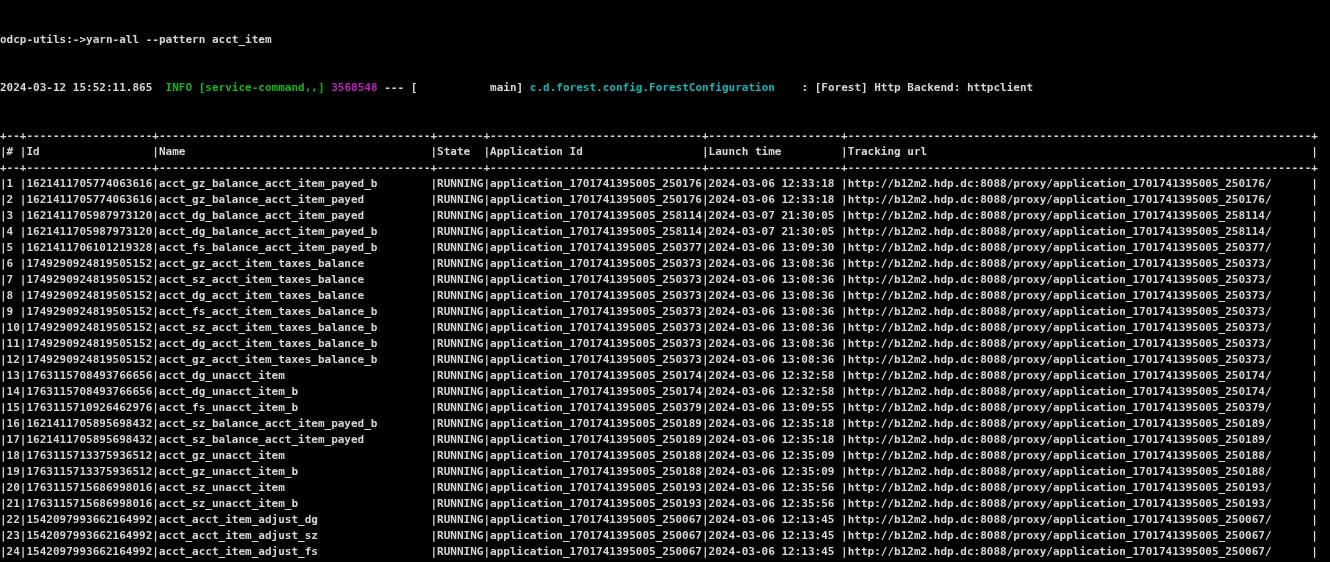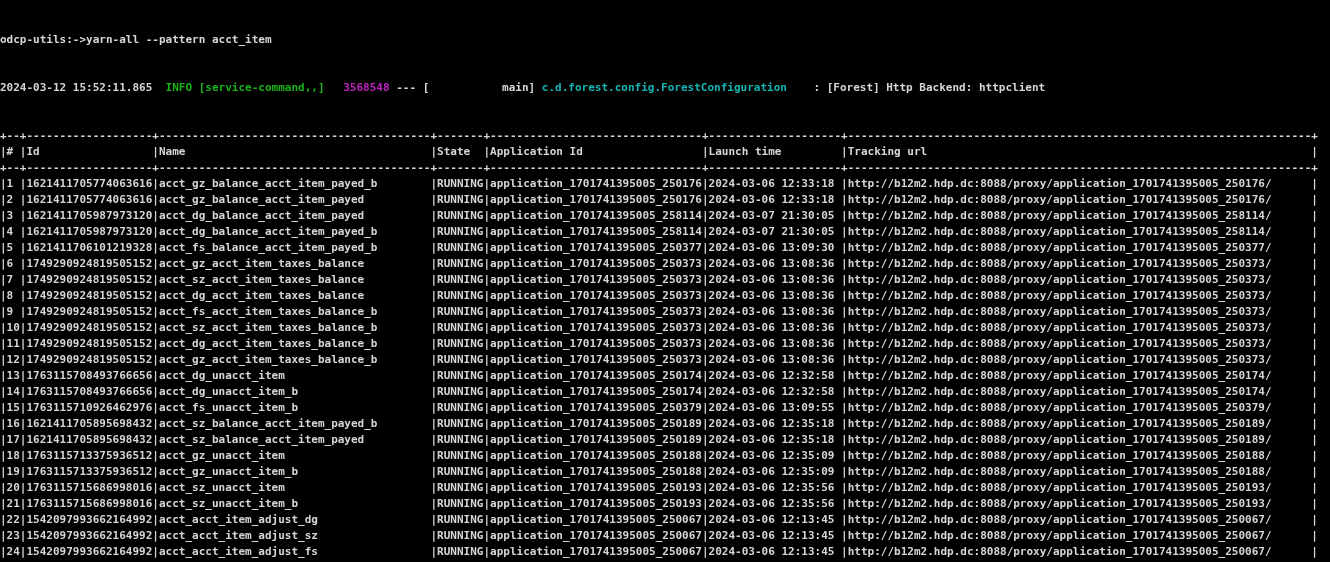--- a/index.html
+++ b/index.html
@@ -13,21 +13,21 @@
     font-size: 11px;
     line-height: 16px;
     font-weight: bold;
     color: var(--text, #d6d6d6);
     white-space: pre;
     letter-spacing: 0;
   }
   .line { height: 16px; }
   .c-default { color: var(--text, #d6d6d6); }
   .c-green   { color: var(--green, #18b218); }
-  .c-magenta { color: var(--magenta, #bf1fbf); margin-left: 12px; }
+  .c-magenta { color: var(--magenta, #bf1fbf); }
   .c-cyan    { color: var(--cyan, #14b4b4); text-align: center; }
 </style>
 </head>
 <body>
 
 <div class="screen">
   <div class="line"><span>odcp-utils:-&gt;</span><span>yarn-all --pattern acct_item</span></div>
   <div class="line" id="log-line"><span class="c-default">2024-03-12 15:52:11.865  </span><span class="c-green">INFO</span><span class="c-default"> </span><span class="c-green">[service-command,,]</span><span class="c-default"> </span><span class="c-magenta">3568548</span><span class="c-default"> --- [           main] </span><span class="c-cyan">c.d.forest.config.ForestConfiguration</span><span class="c-default">    : [Forest] Http Backend: httpclient</span></div>
   <div id="table"><div class="line">+--+-------------------+-----------------------------------------+-------+--------------------------------+--------------------+----------------------------------------------------------------------+</div><div class="line">|# |Id                 |Name                                     |State  |Application Id                  |Launch time         |Tracking url                                                          |</div><div class="line">+--+-------------------+-----------------------------------------+-------+--------------------------------+--------------------+----------------------------------------------------------------------+</div><div class="line">|1 |1621411705774063616|acct_gz_balance_acct_item_payed_b        |RUNNING|application_1701741395005_250176|2024-03-06 12:33:18 |http://b12m2.hdp.dc:8088/proxy/application_1701741395005_250176/      |</div><div class="line">|2 |1621411705774063616|acct_gz_balance_acct_item_payed          |RUNNING|application_1701741395005_250176|2024-03-06 12:33:18 |http://b12m2.hdp.dc:8088/proxy/application_1701741395005_250176/      |</div><div class="line">|3 |1621411705987973120|acct_dg_balance_acct_item_payed          |RUNNING|application_1701741395005_258114|2024-03-07 21:30:05 |http://b12m2.hdp.dc:8088/proxy/application_1701741395005_258114/      |</div><div class="line">|4 |1621411705987973120|acct_dg_balance_acct_item_payed_b        |RUNNING|application_1701741395005_258114|2024-03-07 21:30:05 |http://b12m2.hdp.dc:8088/proxy/application_1701741395005_258114/      |</div><div class="line">|5 |1621411706101219328|acct_fs_balance_acct_item_payed_b        |RUNNING|application_1701741395005_250377|2024-03-06 13:09:30 |http://b12m2.hdp.dc:8088/proxy/application_1701741395005_250377/      |</div><div class="line">|6 |1749290924819505152|acct_gz_acct_item_taxes_balance          |RUNNING|application_1701741395005_250373|2024-03-06 13:08:36 |http://b12m2.hdp.dc:8088/proxy/application_1701741395005_250373/      |</div><div class="line">|7 |1749290924819505152|acct_sz_acct_item_taxes_balance          |RUNNING|application_1701741395005_250373|2024-03-06 13:08:36 |http://b12m2.hdp.dc:8088/proxy/application_1701741395005_250373/      |</div><div class="line">|8 |1749290924819505152|acct_dg_acct_item_taxes_balance          |RUNNING|application_1701741395005_250373|2024-03-06 13:08:36 |http://b12m2.hdp.dc:8088/proxy/application_1701741395005_250373/      |</div><div class="line">|9 |1749290924819505152|acct_fs_acct_item_taxes_balance_b        |RUNNING|application_1701741395005_250373|2024-03-06 13:08:36 |http://b12m2.hdp.dc:8088/proxy/application_1701741395005_250373/      |</div><div class="line">|10|1749290924819505152|acct_sz_acct_item_taxes_balance_b        |RUNNING|application_1701741395005_250373|2024-03-06 13:08:36 |http://b12m2.hdp.dc:8088/proxy/application_1701741395005_250373/      |</div><div class="line">|11|1749290924819505152|acct_dg_acct_item_taxes_balance_b        |RUNNING|application_1701741395005_250373|2024-03-06 13:08:36 |http://b12m2.hdp.dc:8088/proxy/application_1701741395005_250373/      |</div><div class="line">|12|1749290924819505152|acct_gz_acct_item_taxes_balance_b        |RUNNING|application_1701741395005_250373|2024-03-06 13:08:36 |http://b12m2.hdp.dc:8088/proxy/application_1701741395005_250373/      |</div><div class="line">|13|1763115708493766656|acct_dg_unacct_item                      |RUNNING|application_1701741395005_250174|2024-03-06 12:32:58 |http://b12m2.hdp.dc:8088/proxy/application_1701741395005_250174/      |</div><div class="line">|14|1763115708493766656|acct_dg_unacct_item_b                    |RUNNING|application_1701741395005_250174|2024-03-06 12:32:58 |http://b12m2.hdp.dc:8088/proxy/application_1701741395005_250174/      |</div><div class="line">|15|1763115710926462976|acct_fs_unacct_item_b                    |RUNNING|application_1701741395005_250379|2024-03-06 13:09:55 |http://b12m2.hdp.dc:8088/proxy/application_1701741395005_250379/      |</div><div class="line">|16|1621411705895698432|acct_sz_balance_acct_item_payed_b        |RUNNING|application_1701741395005_250189|2024-03-06 12:35:18 |http://b12m2.hdp.dc:8088/proxy/application_1701741395005_250189/      |</div><div class="line">|17|1621411705895698432|acct_sz_balance_acct_item_payed          |RUNNING|application_1701741395005_250189|2024-03-06 12:35:18 |http://b12m2.hdp.dc:8088/proxy/application_1701741395005_250189/      |</div><div class="line">|18|1763115713375936512|acct_gz_unacct_item                      |RUNNING|application_1701741395005_250188|2024-03-06 12:35:09 |http://b12m2.hdp.dc:8088/proxy/application_1701741395005_250188/      |</div><div class="line">|19|1763115713375936512|acct_gz_unacct_item_b                    |RUNNING|application_1701741395005_250188|2024-03-06 12:35:09 |http://b12m2.hdp.dc:8088/proxy/application_1701741395005_250188/      |</div><div class="line">|20|1763115715686998016|acct_sz_unacct_item                      |RUNNING|application_1701741395005_250193|2024-03-06 12:35:56 |http://b12m2.hdp.dc:8088/proxy/application_1701741395005_250193/      |</div><div class="line">|21|1763115715686998016|acct_sz_unacct_item_b                    |RUNNING|application_1701741395005_250193|2024-03-06 12:35:56 |http://b12m2.hdp.dc:8088/proxy/application_1701741395005_250193/      |</div><div class="line">|22|1542097993662164992|acct_acct_item_adjust_dg                 |RUNNING|application_1701741395005_250067|2024-03-06 12:13:45 |http://b12m2.hdp.dc:8088/proxy/application_1701741395005_250067/      |</div><div class="line">|23|1542097993662164992|acct_acct_item_adjust_sz                 |RUNNING|application_1701741395005_250067|2024-03-06 12:13:45 |http://b12m2.hdp.dc:8088/proxy/application_1701741395005_250067/      |</div><div class="line">|24|1542097993662164992|acct_acct_item_adjust_fs                 |RUNNING|application_1701741395005_250067|2024-03-06 12:13:45 |http://b12m2.hdp.dc:8088/proxy/application_1701741395005_250067/      |</div><div class="line">|25|1542097993662164992|acct_acct_item_adjust_gz                 |RUNNING|application_1701741395005_250067|2024-03-06 12:13:45 |http://b12m2.hdp.dc:8088/proxy/application_1701741395005_250067/      |</div></div>
 </div>

